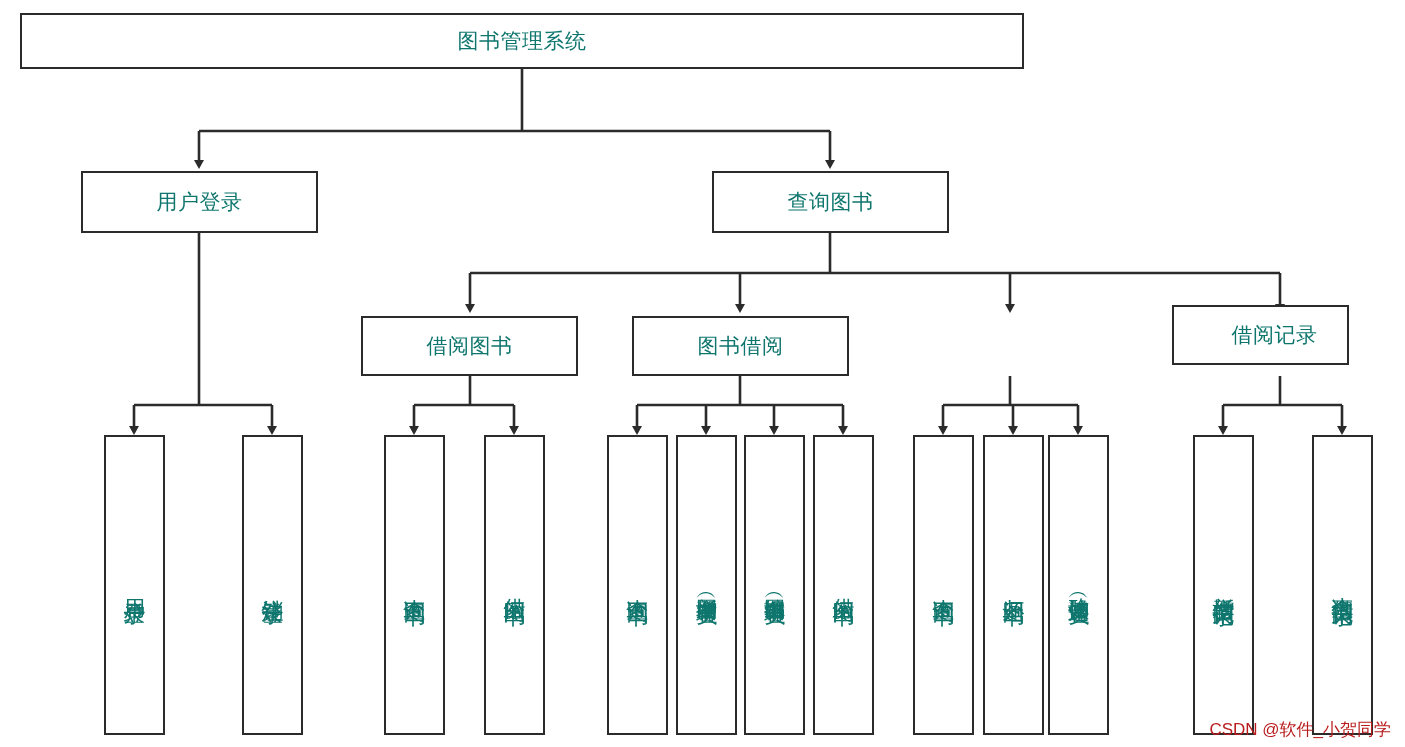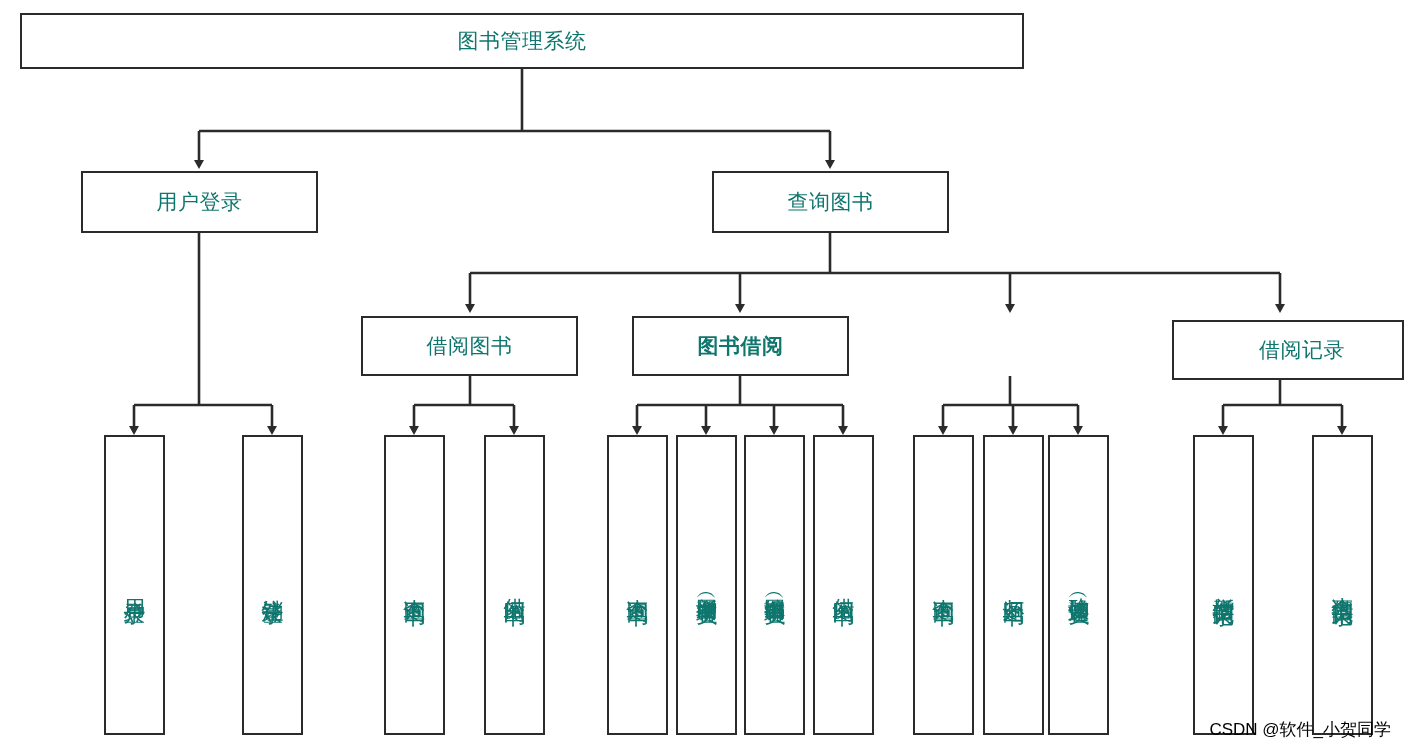--- a/index.html
+++ b/index.html
@@ -57,21 +57,21 @@
   }
   .node.vertical.tall .node-label {
     font-size: 21px;
     letter-spacing: 1px;
   }
   #watermark {
     position: absolute;
     right: 14px;
     bottom: 6px;
     font-size: 17px;
-    color: #000000;
+    color: #b91c1c;
     white-space: nowrap;
     z-index: 3;
   }
 </style>
 </head>
 <body>
 
 <div id="canvas">
 
   <svg id="edges" viewBox="0 0 1405 747" xmlns="http://www.w3.org/2000/svg">
@@ -131,24 +131,24 @@
   <div class="node horizontal" style="left:81px; top:171px; width:237px; height:62px;">
     <span class="node-label">用户登录</span>
   </div>
   <div class="node horizontal" style="left:712px; top:171px; width:237px; height:62px;">
     <span class="node-label">查询图书</span>
   </div>
 
   <div class="node horizontal" style="left:361px; top:316px; width:217px; height:60px;">
     <span class="node-label">借阅图书</span>
   </div>
-  <div class="node horizontal" style="left:632px; top:316px; width:217px; height:60px;font-weight:bold;">
+  <div class="node horizontal" style="left:632px; top:316px; width:217px; height:60px;">
     <span class="node-label">图书借阅</span>
   </div>
-  <div class="node horizontal" style="left:1172px; top:320px; width:232px; height:60px;padding-left:28px;">
+  <div class="node horizontal" style="left:1172px; top:305px; width:177px; height:60px;padding-left:28px;">
     <span class="node-label">借阅记录</span>
   </div>
 
   <div class="node vertical" style="left:104px; top:435px; width:61px; height:300px;">
     <span class="node-label">用户登录</span>
   </div>
   <div class="node vertical" style="left:242px; top:435px; width:61px; height:300px;">
     <span class="node-label">注销登录</span>
   </div>
 

